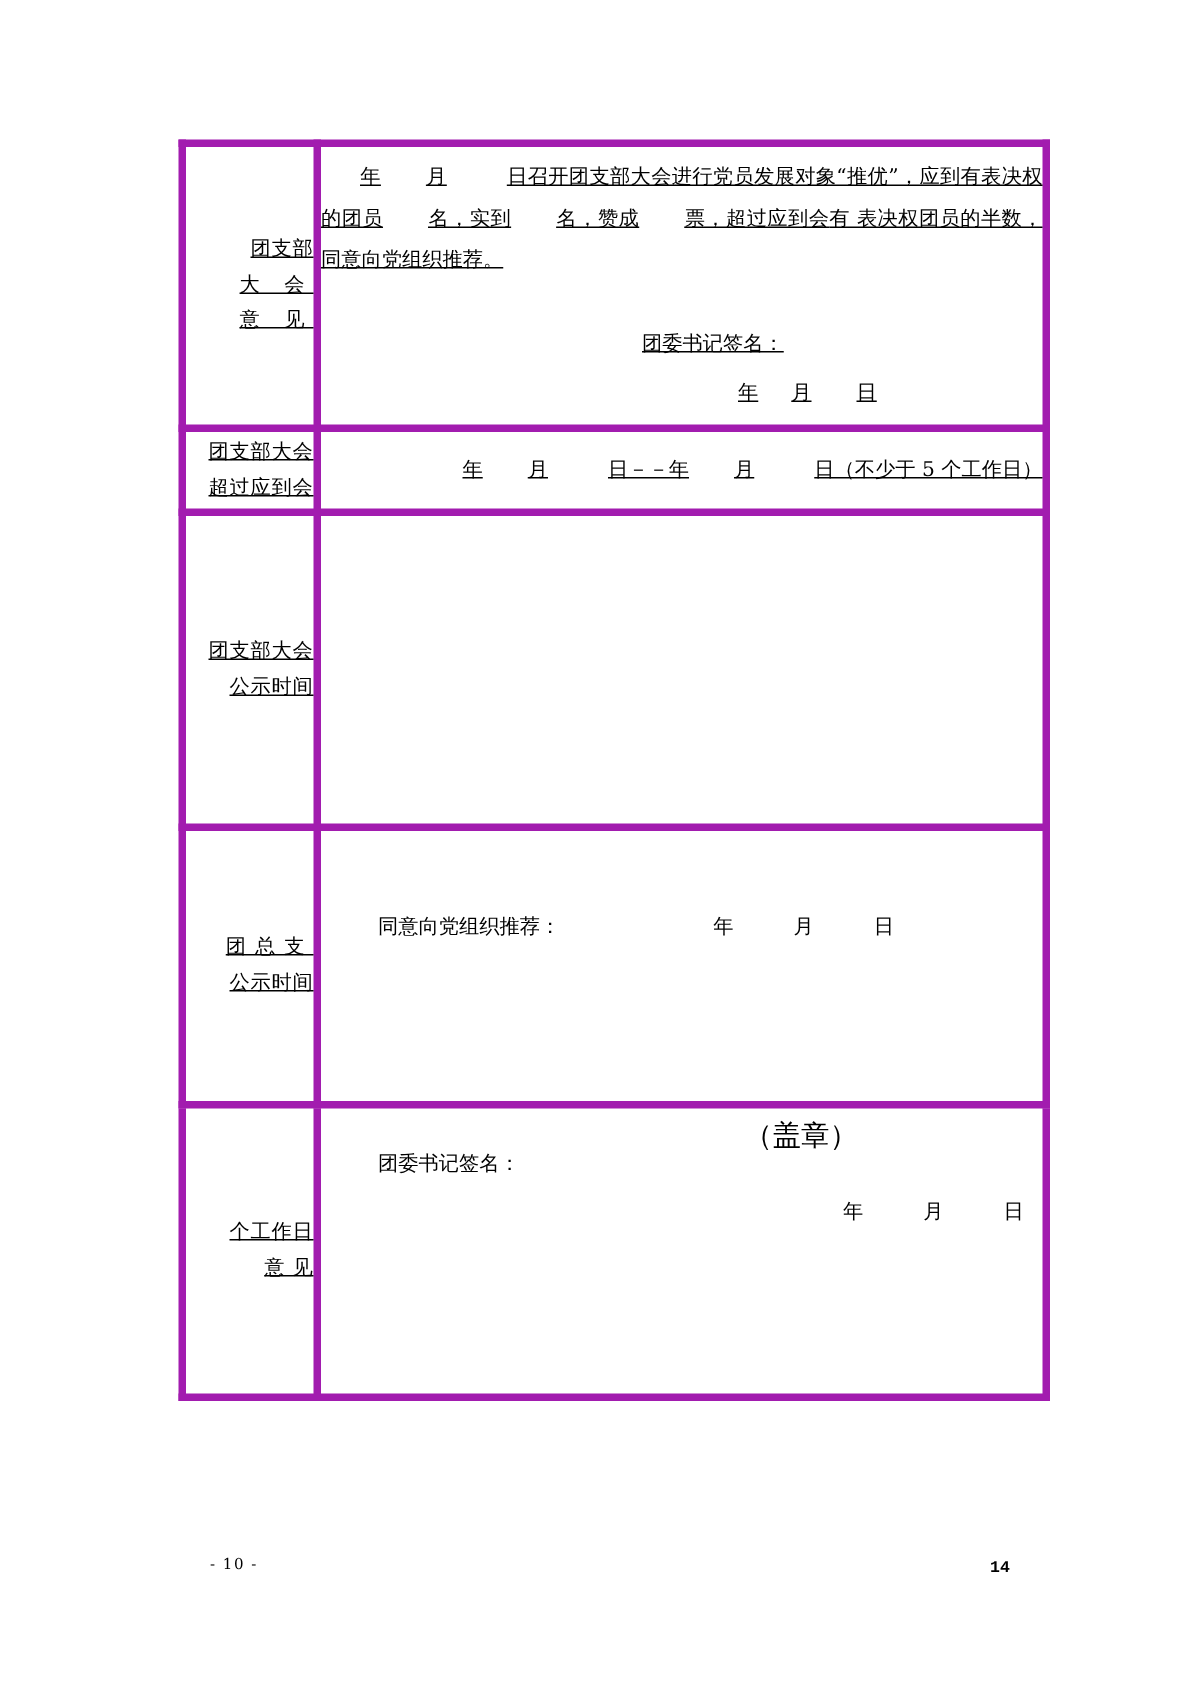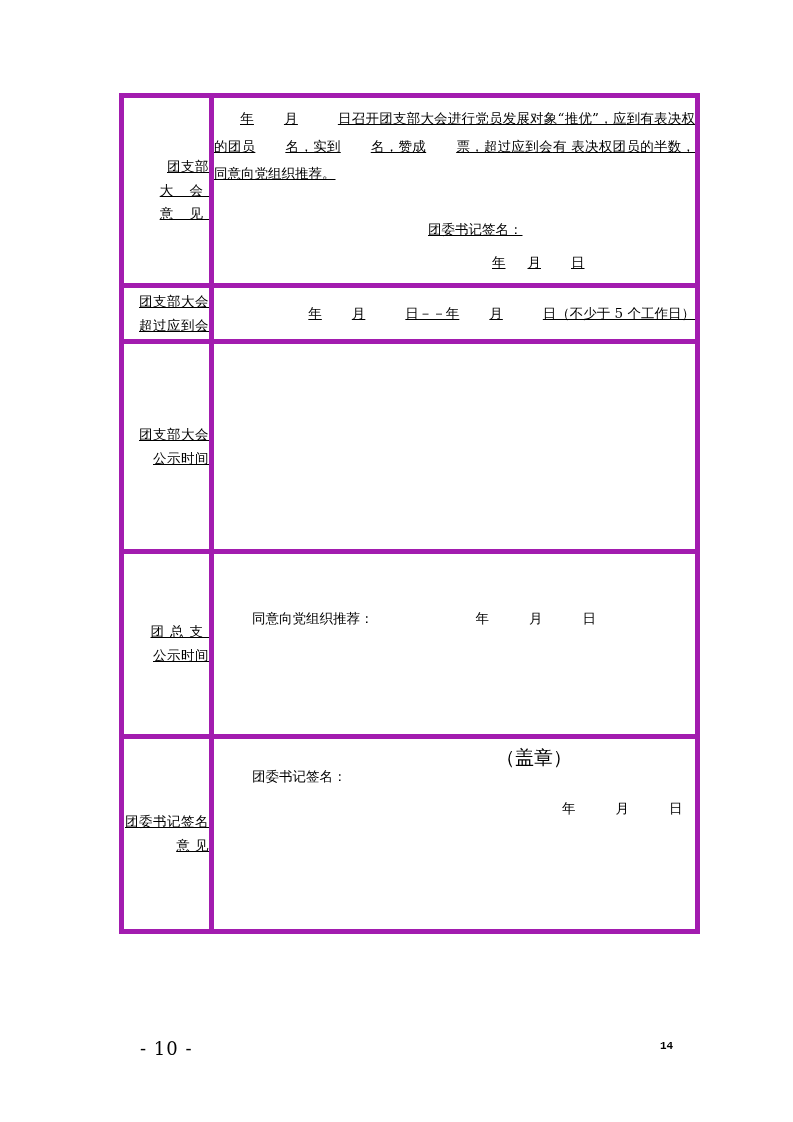--- a/index.html
+++ b/index.html
@@ -121,21 +121,21 @@
     left: 348px;
     bottom: 12px;
     font-size: 13.5px;
     white-space: nowrap;
   }
 
   .footer-page {
     position: absolute;
     left: 140px;
     top: 1038px;
-    font-size: 18px;
+    font-size: 10px;
     letter-spacing: 1px;
     text-align: center;
   }
   .footer-num {
     position: absolute;
     left: 660px;
     top: 1040px;
     font-size: 11px;
     font-weight: bold;
     font-family: Liberation Mono, monospace;
@@ -197,21 +197,21 @@
           <div class="inner">
             <div class="sigline">
               <span>同意向党组织推荐：</span><span style="display:inline-block;width:102px"></span><span>年</span><span class="gap-l"></span><span>月</span><span class="gap-l"></span><span>日</span>
             </div>
           </div>
         </td>
       </tr>
 
       <tr class="r5">
         <td class="label-cell">
-          <span class="ln">团委书记签名</span>
+          <span class="ln">个工作日</span>
           <span class="ln">意    见</span>
         </td>
         <td class="body-cell">
           <div class="inner">
             <div class="sigline">团委书记签名：</div>
             <div class="seal">（盖章）</div>
             <div class="datepart2">
               <span>年</span><span class="gap-l"></span><span>月</span><span class="gap-l"></span><span>日</span>
             </div>
           </div>

